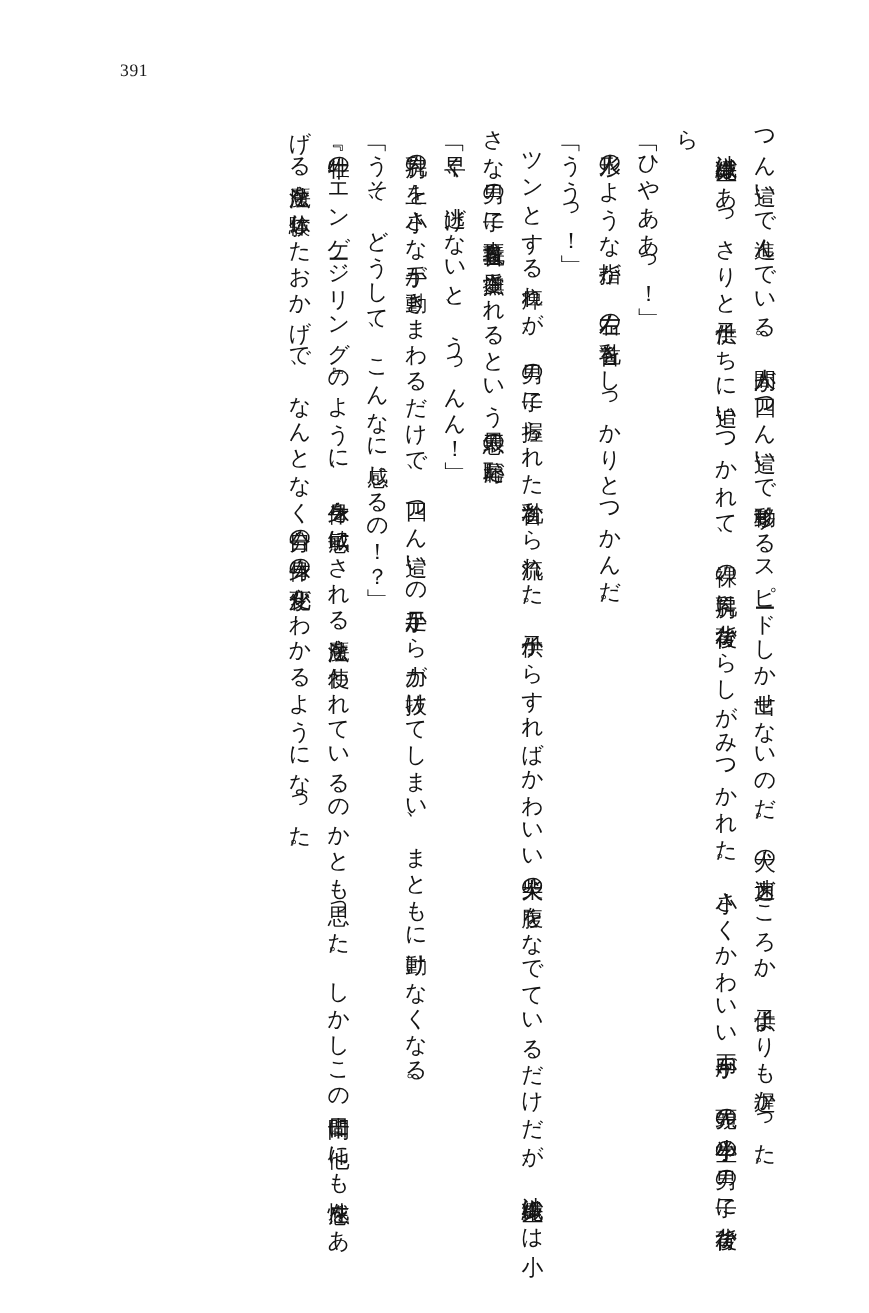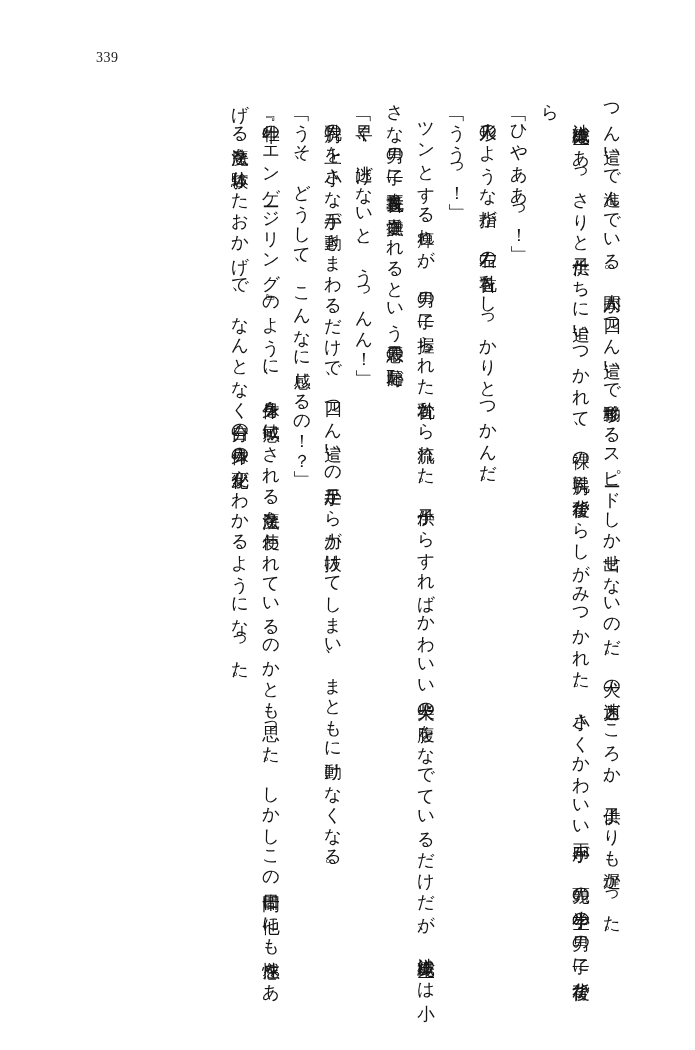--- a/index.html
+++ b/index.html
@@ -54,21 +54,21 @@
   }
   .indent {
     text-indent: 18px;
   }
 </style>
 </head>
 <body>
 
 <div class="page">
 
-  <div class="page-number">339</div>
+  <div class="page-number">391</div>
 
   <div class="body-text">
     <span class="para">つん這いで進んでいる。人間が四つん這いで移動するスピードしか出せないのだ。犬の速力どころか、子供よりも遅かった。</span>
     <span class="para indent">沙織先生はあっさりと子供たちに追いつかれて、裸の乳房に背後からしがみつかれた。小さくかわいい両手が、先頭の小学生の男の子に背後から</span>
     <span class="para indent">「ひやああっ！」</span>
     <span class="para indent">人形のような指が、左右の乳首をしっかりとつかんだ。</span>
     <span class="para indent">「ううっ！」</span>
     <span class="para indent">ツンとする痺れが、男の子に握られた乳首から流れた。子供からすればかわいい柴犬の腹をなでているだけだが、沙織先生には小さな男の子に直接乳首を愛撫されるという最悪の恥辱だ。</span>
     <span class="para indent">「早く、逃げないと、うっんん！」</span>
     <span class="para indent">乳房の上を小さな手が動きまわるだけで、四つん這いの手足から力が抜けてしまい、まともに動けなくなる。</span>

